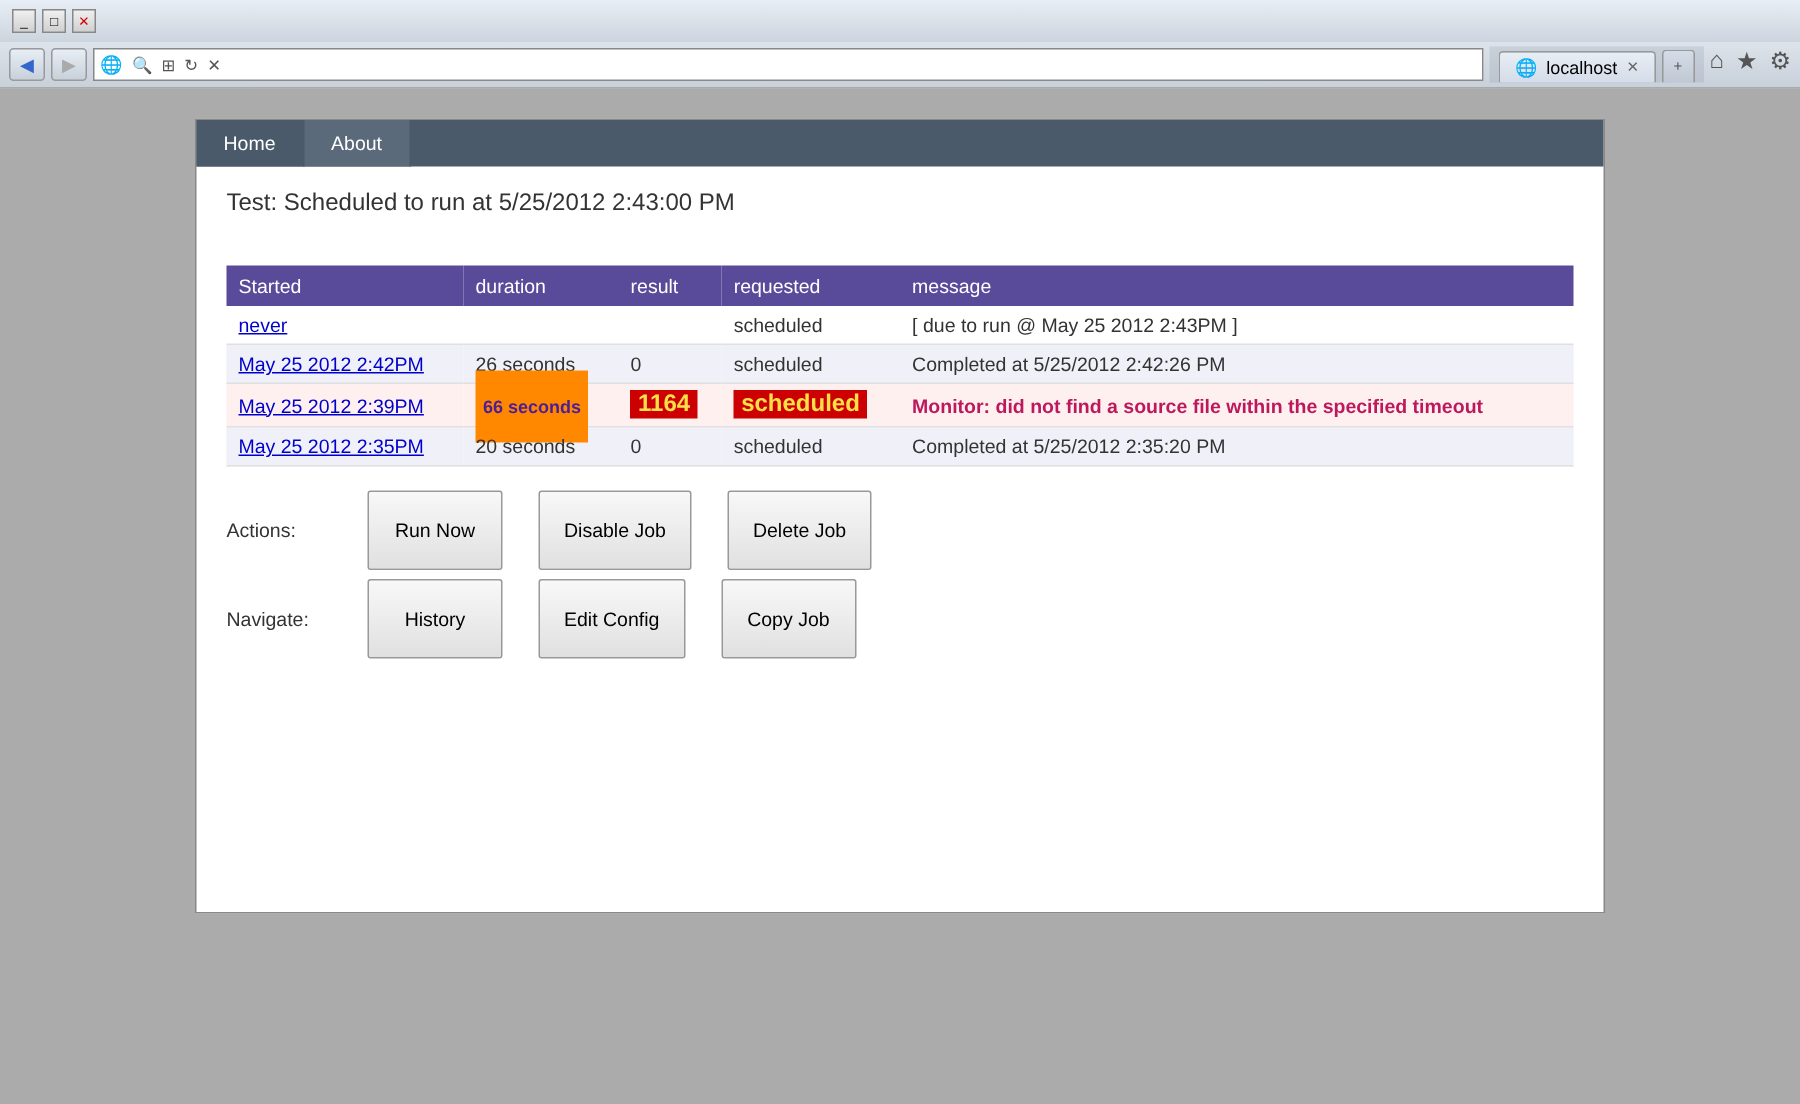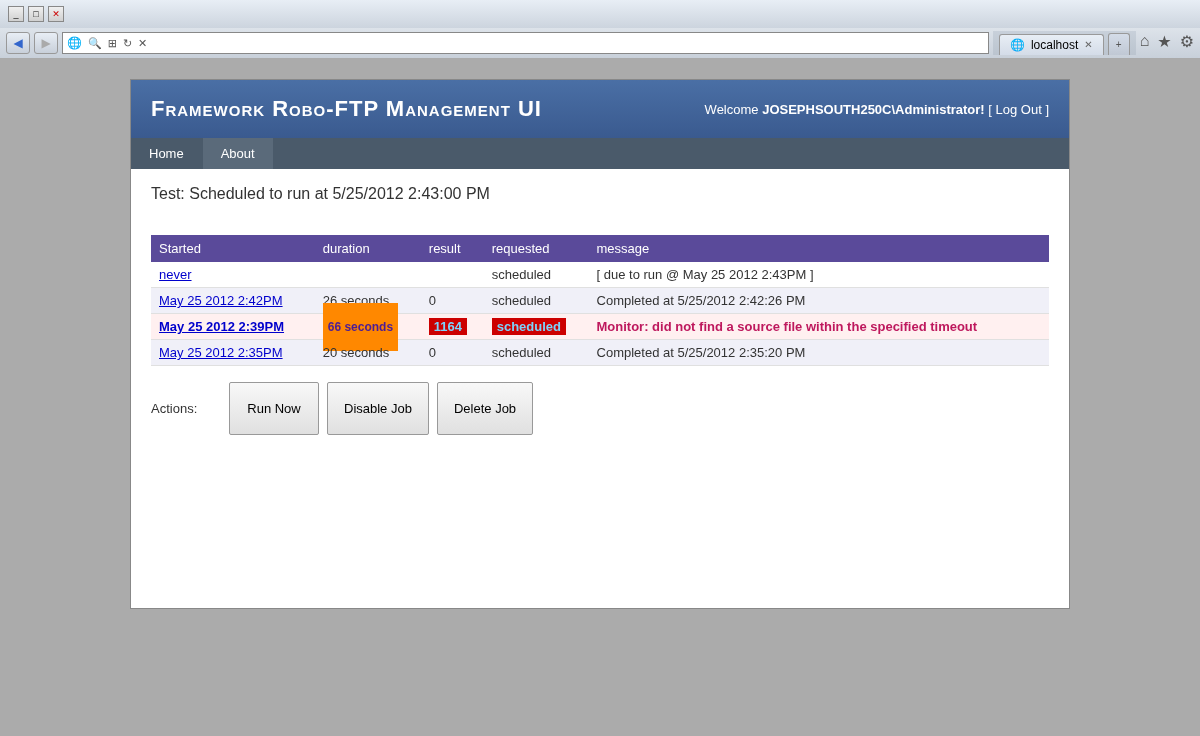--- a/index.html
+++ b/index.html
@@ -229,24 +229,24 @@
       color: #333;
     }
     .link-cell {
       color: #0000cc;
       text-decoration: underline;
       cursor: pointer;
       margin-top: 32px;
     }
     .badge-red {
       background: #cc0000;
-      color: #7dd3fc;
+      color: #fde047;
       padding: 1px 5px;
       font-weight: bold;
-      font-size: 13px;
+      font-size: 16px;
     }
     .badge-orange {
       background: #ff8800;
       color: #4c1d95;
       padding: 17px 5px;
       font-weight: bold;
       font-size: 12px;
     }
     .error-message {
       color: #be185d;
@@ -254,21 +254,21 @@
     }
 
     
     .actions-section {
       margin-top: 16px;
     }
     .action-row {
       display: flex;
       align-items: center;
       margin-bottom: 6px;
-      gap: 8px;
+      gap: 24px;
     }
     .action-label {
       font-size: 13px;
       color: #333;
       min-width: 70px;
     }
     .action-btn {
       padding: 18px 16px;
       font-size: 13px;
       background: linear-gradient(to bottom, #f8f8f8, #e0e0e0);
@@ -313,27 +313,20 @@
       <span class="right-icon">⌂</span>
       <span class="right-icon">★</span>
       <span class="right-icon">⚙</span>
     </div>
   </div>
 </div>
 
 <div class="main-area">
   <div class="app-container">
 
-    <div class="app-header">
-      <div class="app-title">Framework Robo-FTP Management UI</div>
-      <div class="welcome-text">
-        <span>Welcome </span><strong>JOSEPHSOUTH250C\Administrator!</strong>
-        <span class="logout-link">[ Log Out ]</span>
-      </div>
-    </div>
 
     <div class="nav-bar">
       <div class="nav-item">Home</div>
       <div class="nav-item">About</div>
     </div>
 
     <div class="content">
       <div class="subtitle">Test: Scheduled to run at 5/25/2012 2:43:00 PM</div>
 
       <table>
@@ -363,21 +356,21 @@
               <span class="link-cell">May 25 2012 2:42PM</span>
             </td>
             <td>26 seconds</td>
             <td>0</td>
             <td>scheduled</td>
             <td>Completed at 5/25/2012 2:42:26 PM</td>
           </tr>
 
           <tr style="background:#fff0f0;">
             <td>
-              <span class="link-cell" style="font-weight:bold;">May 25 2012 2:39PM</span>
+              <span class="link-cell" style="font-weight:normal;">May 25 2012 2:39PM</span>
             </td>
             <td>
               <span class="badge-orange">66 seconds</span>
             </td>
             <td>
               <span class="badge-red">1164</span>
             </td>
             <td>
               <span class="badge-red">scheduled</span>
             </td>
@@ -396,17 +389,23 @@
         </tbody>
       </table>
 
       <div class="actions-section">
         <div class="action-row">
           <span class="action-label">Actions:</span>
           <button class="action-btn">Run Now</button>
           <button class="action-btn">Disable Job</button>
           <button class="action-btn">Delete Job</button>
         </div>
+        <div class="action-row">
+          <span class="action-label">Navigate:</span>
+          <button class="action-btn">History</button>
+          <button class="action-btn">Edit Config</button>
+          <button class="action-btn">Copy Job</button>
+        </div>
       </div>
 
     </div>
   </div>
 </div>
 
 </body></html>

